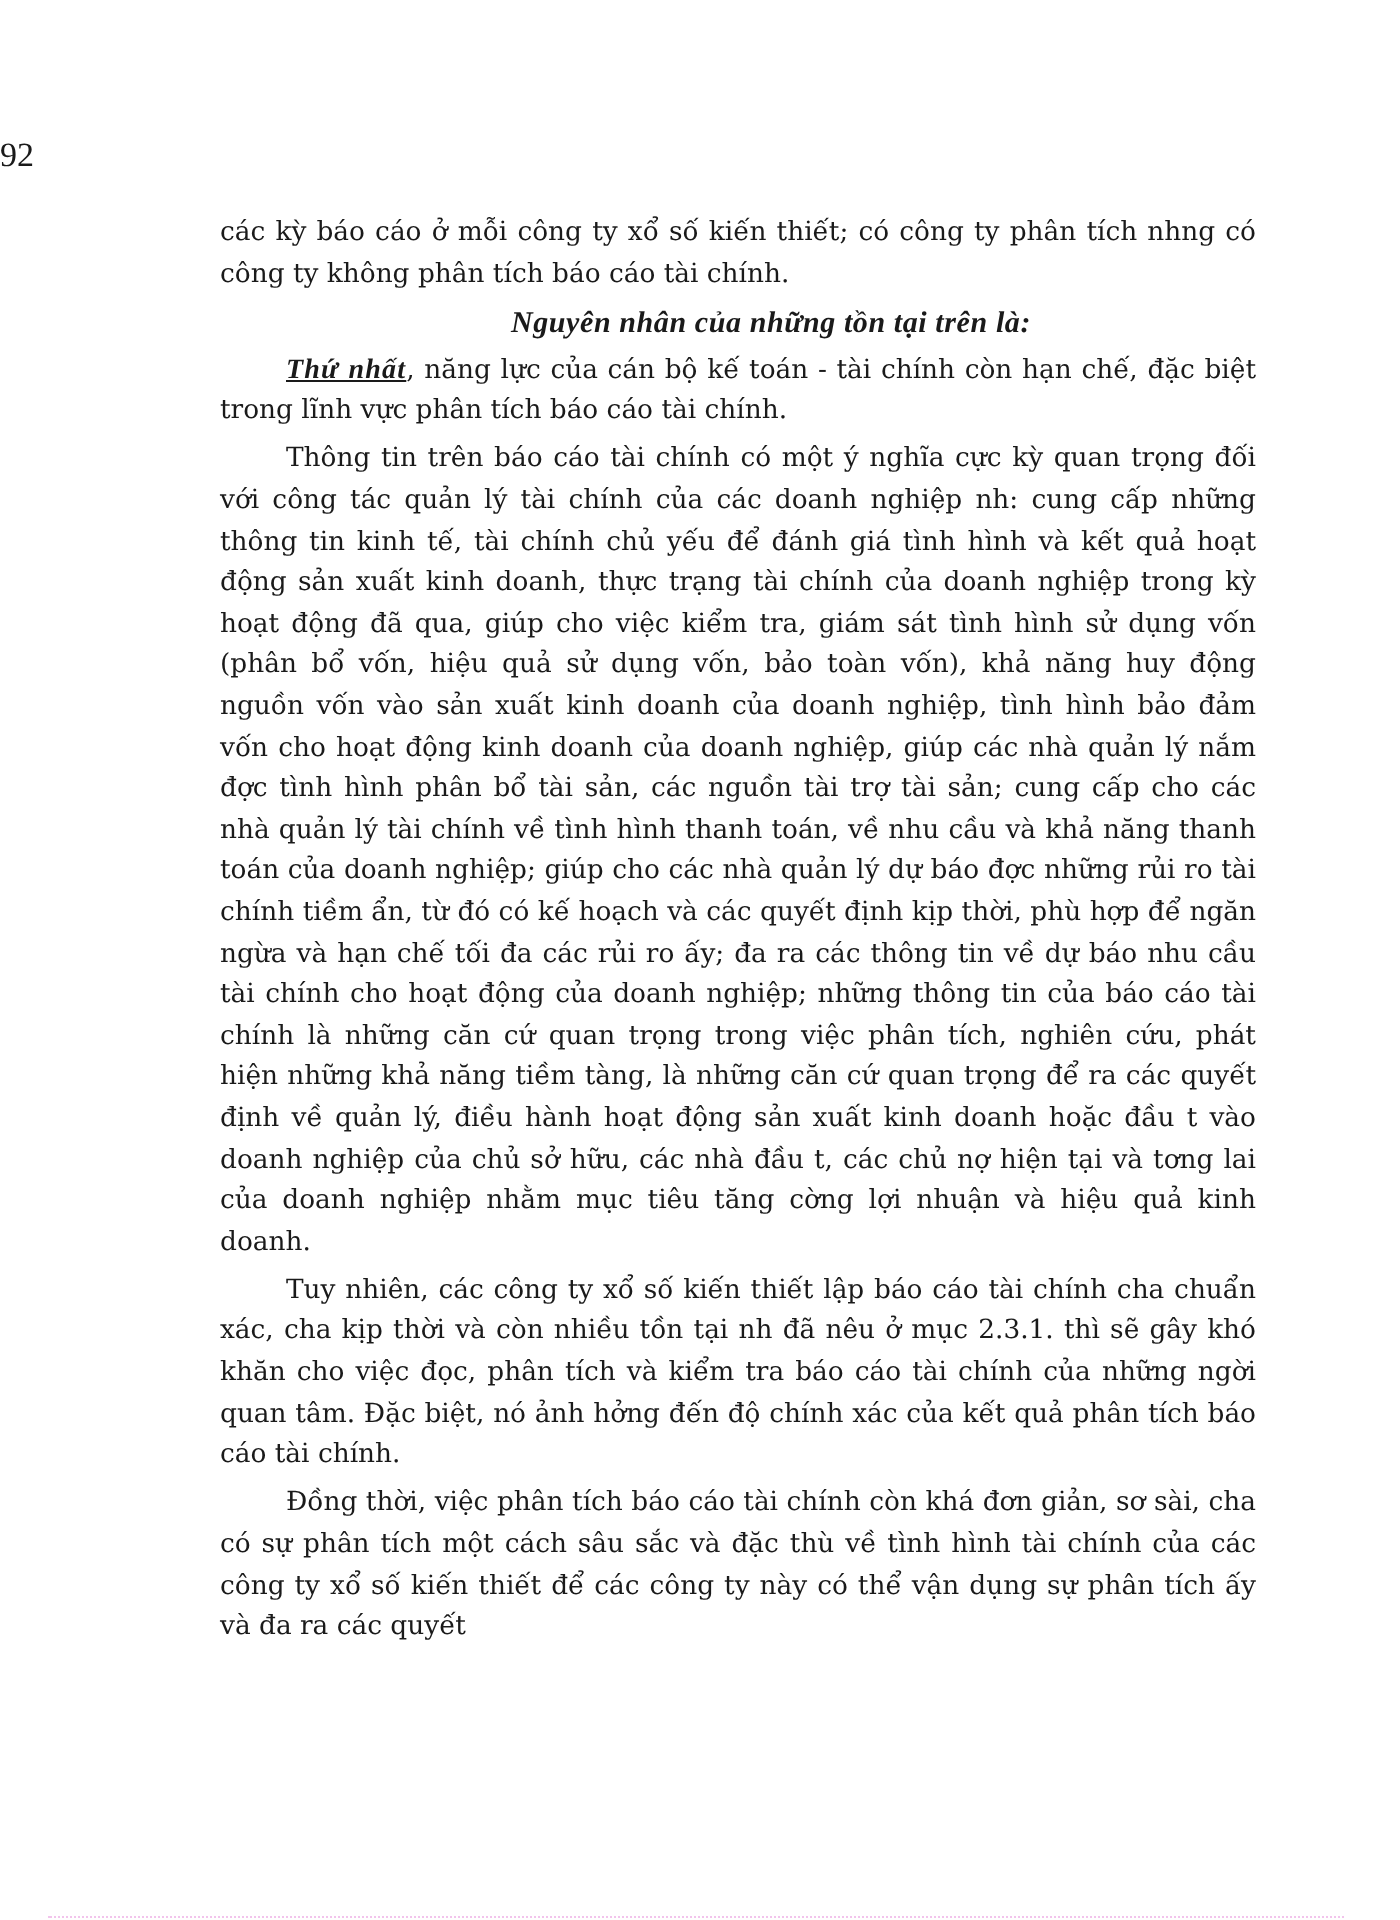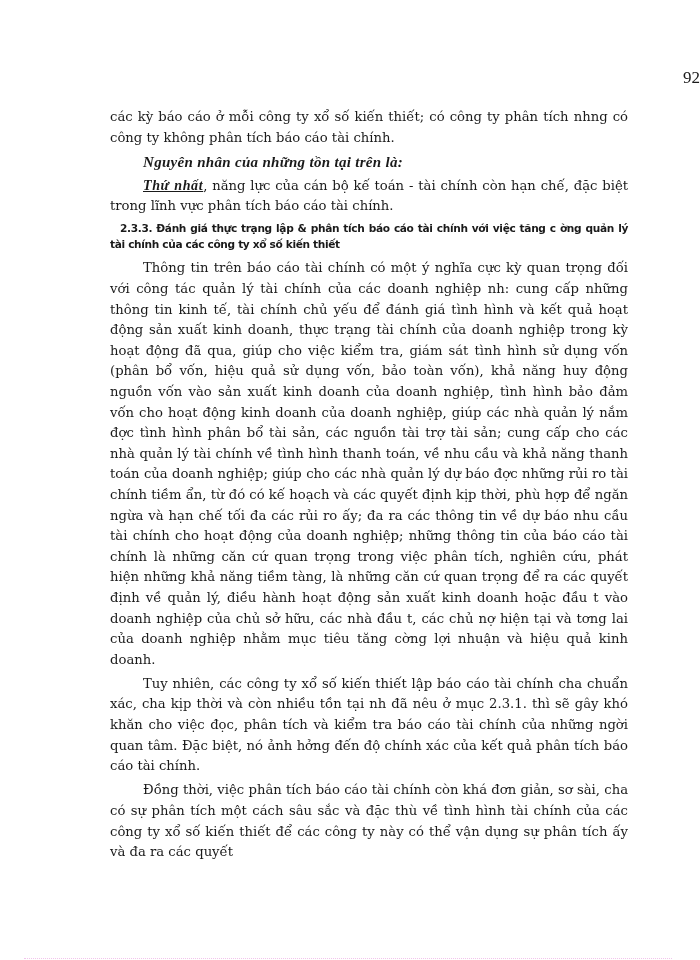--- a/index.html
+++ b/index.html
@@ -13,21 +13,21 @@
       position: relative;
       overflow: hidden;
       font-family: "DejaVu Serif", "Liberation Serif", serif;
       color: #1a1a1a;
     }
     .page-number {
       position: absolute;
       top: 68px;
       left: 0;
       width: 700px;
-      text-align: right;
+      text-align: left;
       font-family: "Liberation Serif", serif;
       font-size: 17px;
     }
     .content {
       position: absolute;
       top: 107px;
       left: 110px;
       width: 518px;
       font-size: 13.2px;
       line-height: 20.6px;
@@ -49,20 +49,21 @@
       text-decoration: underline;
     }
     .subhead {
       margin: 0 0 3.5px 0;
       text-indent: 33px;
       font-family: "Liberation Serif", serif;
       font-style: italic;
       font-weight: bold;
       font-size: 15px;
       letter-spacing: 0.3px;
+      text-align: center;
     }
     .section-heading {
       margin: 2px 0 6px 0;
       text-indent: 10px;
       font-family: "DejaVu Sans", sans-serif;
       font-weight: bold;
       font-size: 10.6px;
       line-height: 16px;
       letter-spacing: -0.35px;
       text-align: justify;
@@ -84,21 +85,20 @@
 <div class="content">
 
   <p class="para">các kỳ báo cáo ở mỗi công ty xổ số kiến thiết; có công ty phân tích nhng   có công ty không phân tích báo cáo tài chính.</p>
 
   <p class="subhead">Nguyên nhân của những tồn tại trên là:</p>
 
   <p class="para indent"><span class="lead">Thứ nhất</span><span>, năng lực của cán bộ kế toán  - tài chính còn hạn chế, đặc biệt trong lĩnh vực phân tích báo cáo tài chính.</span></p>
 
 
 
-  <h3 class="section-heading">2.3.3. Đánh giá thực trạng lập &amp; phân tích báo cáo tài chính với việc tăng c  ờng quản lý tài chính của các công ty xổ số kiến thiết</h3>
 
   <p class="para indent">Thông tin trên báo cáo tài chính có một ý nghĩa cực kỳ quan trọng đối với công tác quản lý tài chính của các doanh nghiệp nh:   cung cấp những thông tin kinh tế, tài chính chủ yếu để đánh giá tình hình và kết quả hoạt động sản xuất kinh doanh, thực trạng tài chính của doanh nghiệp trong kỳ hoạt động đã qua, giúp cho việc kiểm tra, giám sát tình hình sử dụng vốn (phân bổ vốn, hiệu quả sử dụng vốn, bảo toàn vốn), khả năng huy động nguồn vốn vào sản xuất kinh doanh của doanh nghiệp, tình hình bảo đảm vốn cho hoạt động kinh doanh của doanh nghiệp, giúp các nhà quản lý nắm đợc   tình hình phân bổ tài sản, các nguồn tài trợ tài sản; cung cấp cho các nhà quản lý tài chính về tình hình thanh toán, về nhu cầu và khả năng thanh toán của doanh nghiệp; giúp cho các nhà quản lý dự báo đợc   những rủi ro tài chính tiềm ẩn, từ đó có kế hoạch và các quyết định kịp thời, phù hợp để ngăn ngừa và hạn chế tối đa các rủi ro ấy; đa   ra các thông tin về dự báo nhu cầu tài chính cho hoạt động của doanh nghiệp; những thông tin của báo cáo tài chính là những căn cứ quan trọng trong việc phân tích, nghiên cứu, phát hiện những khả năng tiềm tàng, là những căn cứ quan trọng để ra các quyết định về quản lý, điều hành hoạt động sản xuất kinh doanh hoặc đầu t   vào doanh nghiệp của chủ sở hữu, các nhà đầu t,   các chủ nợ hiện tại và tơng   lai của doanh nghiệp nhằm mục tiêu tăng cờng   lợi nhuận và hiệu quả kinh doanh.</p>
 
   <p class="para indent">Tuy nhiên, các công ty xổ số kiến thiết lập báo cáo tài chính cha   chuẩn xác, cha   kịp thời và còn nhiều tồn tại nh   đã nêu ở mục 2.3.1. thì sẽ gây khó khăn cho việc đọc, phân tích và kiểm tra báo cáo tài chính của những ngời   quan tâm. Đặc biệt, nó ảnh hởng   đến độ chính xác của kết quả phân tích báo cáo tài chính.</p>
 
   <p class="para indent">Đồng thời, việc phân tích báo cáo tài chính còn khá đơn giản, sơ sài, cha   có sự phân tích một cách sâu sắc và đặc thù về tình hình tài chính của các công ty xổ số kiến thiết để các công ty này có thể vận dụng sự phân tích ấy và đa   ra các quyết</p>
 
 </div>
 
 <div class="bottom-rule"></div>

